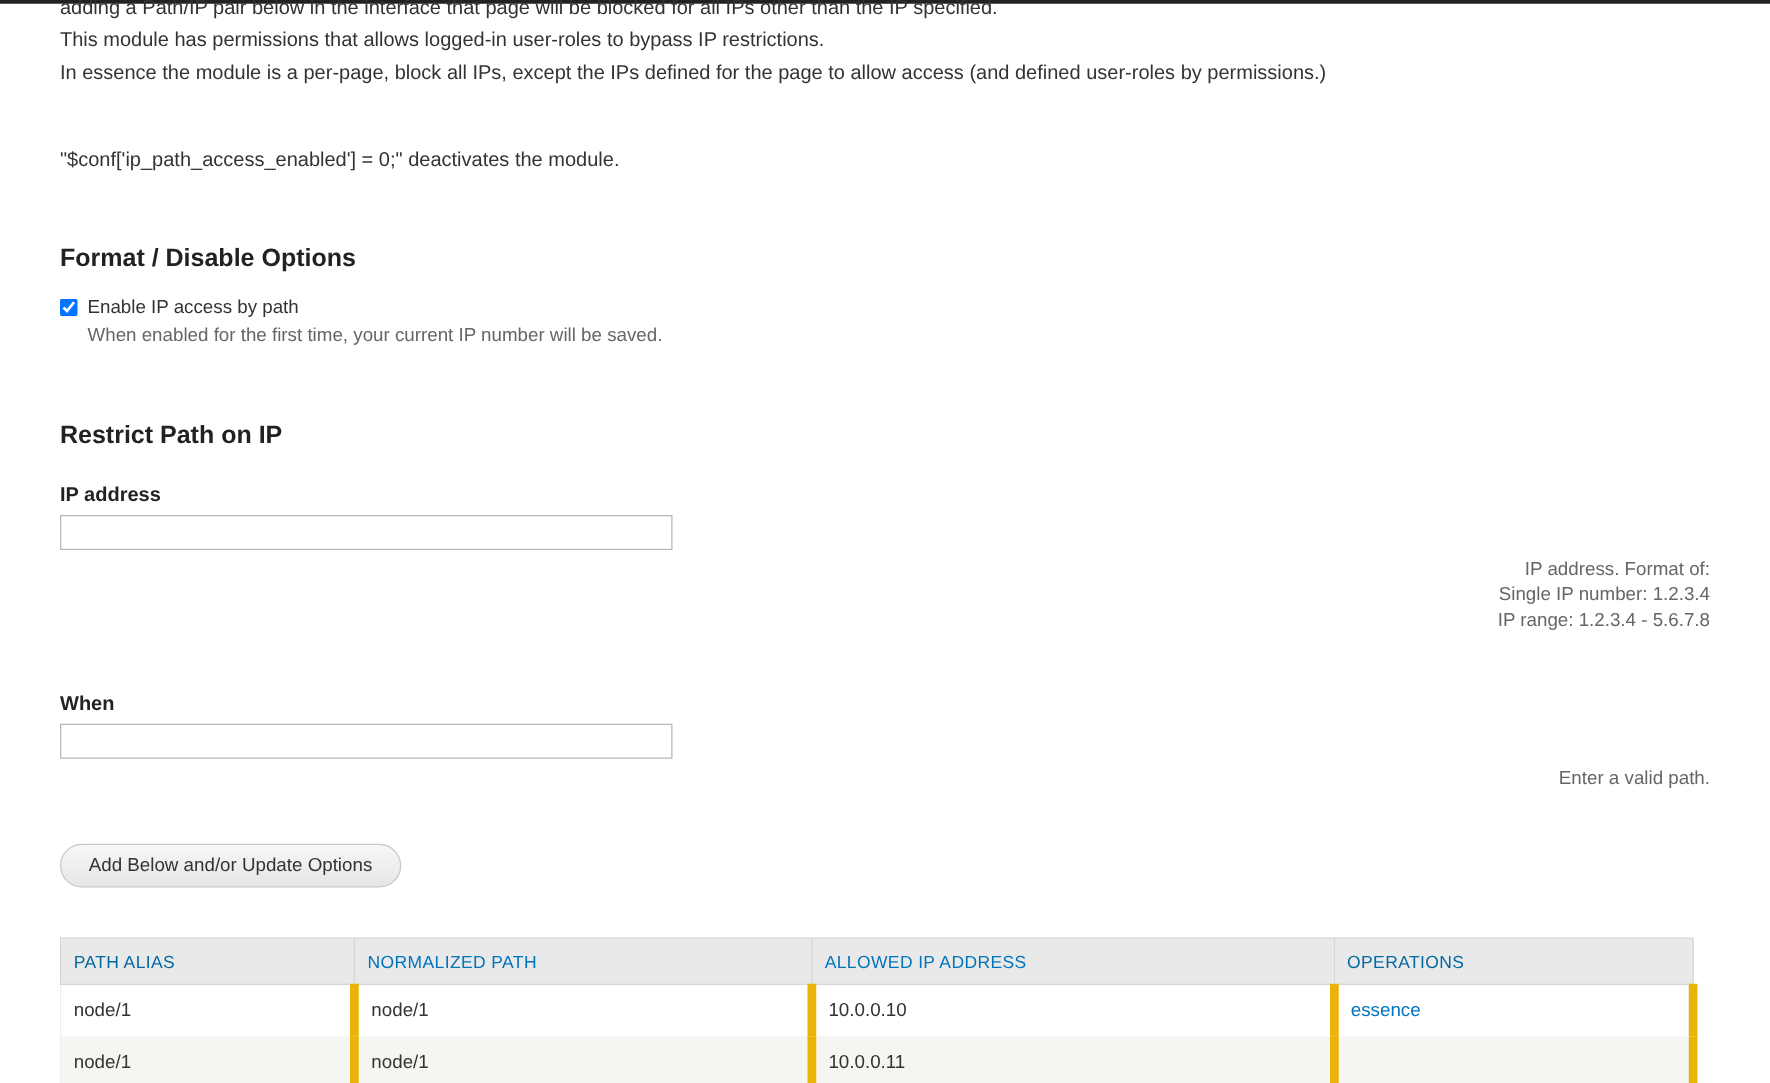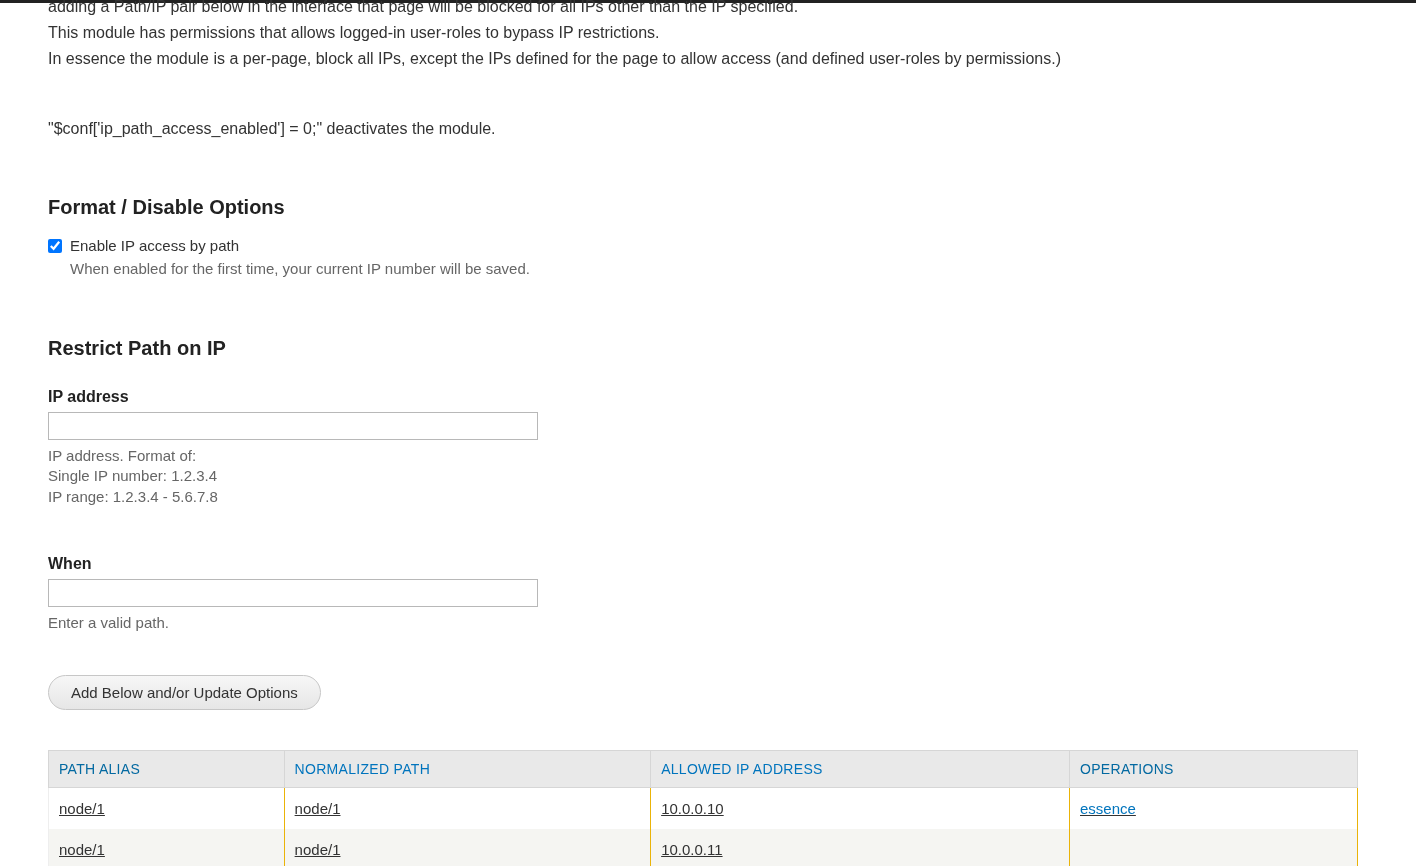--- a/index.html
+++ b/index.html
@@ -75,20 +75,21 @@
       border: 1px solid #b8b8b8;
       padding: 3px 6px;
       font-size: 14px;
     }
     .field-help {
       margin-top: 6px;
       color: #666;
       font-size: 15px;
       line-height: 1.35;
       white-space: pre-line;
+      text-align: right;
     }
     .path-field { margin-top: 48px; }
 
     .submit-btn {
       margin-top: 42px;
       padding: 8px 22px;
       font-size: 15px;
       color: #333;
       background: linear-gradient(#f7f7f7, #e6e6e6);
       border: 1px solid #c7c7c7;
@@ -114,24 +115,23 @@
       text-transform: uppercase;
       font-size: 14px;
       letter-spacing: 0.3px;
     }
     .data-table th.sortable {
       color: #0074bd;
     }
     .data-table td {
       padding: 12px 10px;
       border-left: 1px solid #eee;
-      border-right: 1px solid #eab308;
+      border-right: 7px solid #eab308;
       border-top: none;
       border-bottom: none;
-      text-decoration: underline;
     }
     .data-table tbody tr:nth-child(even) td {
       background: #f5f5f2;
     }
     .data-table a.delete {
       color: #0074bd;
       text-decoration: none;
     }
     .col-alias { width: 18%; }
     .col-norm { width: 28%; }

